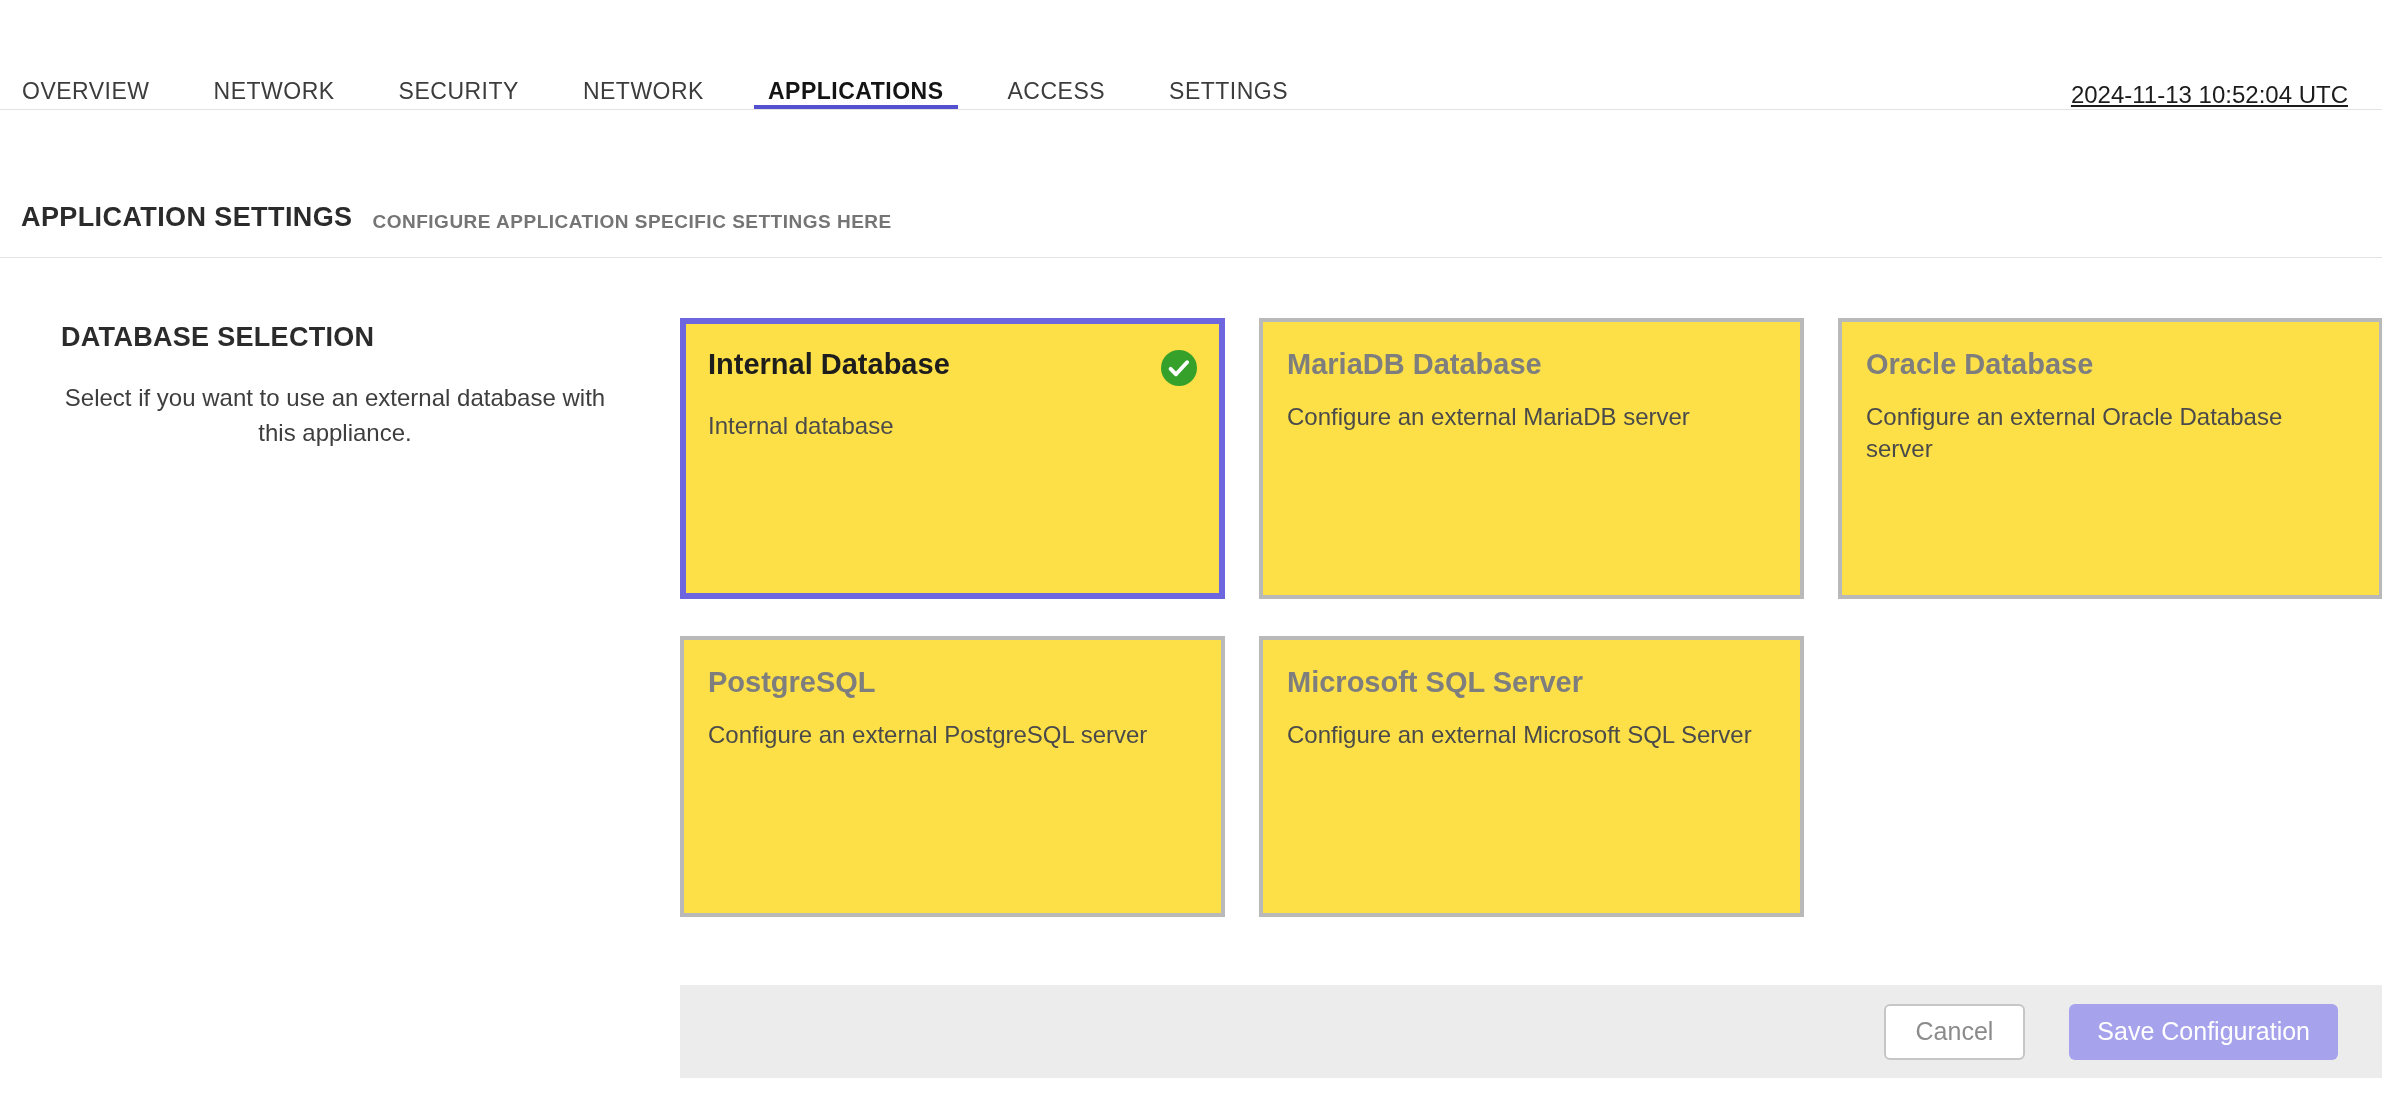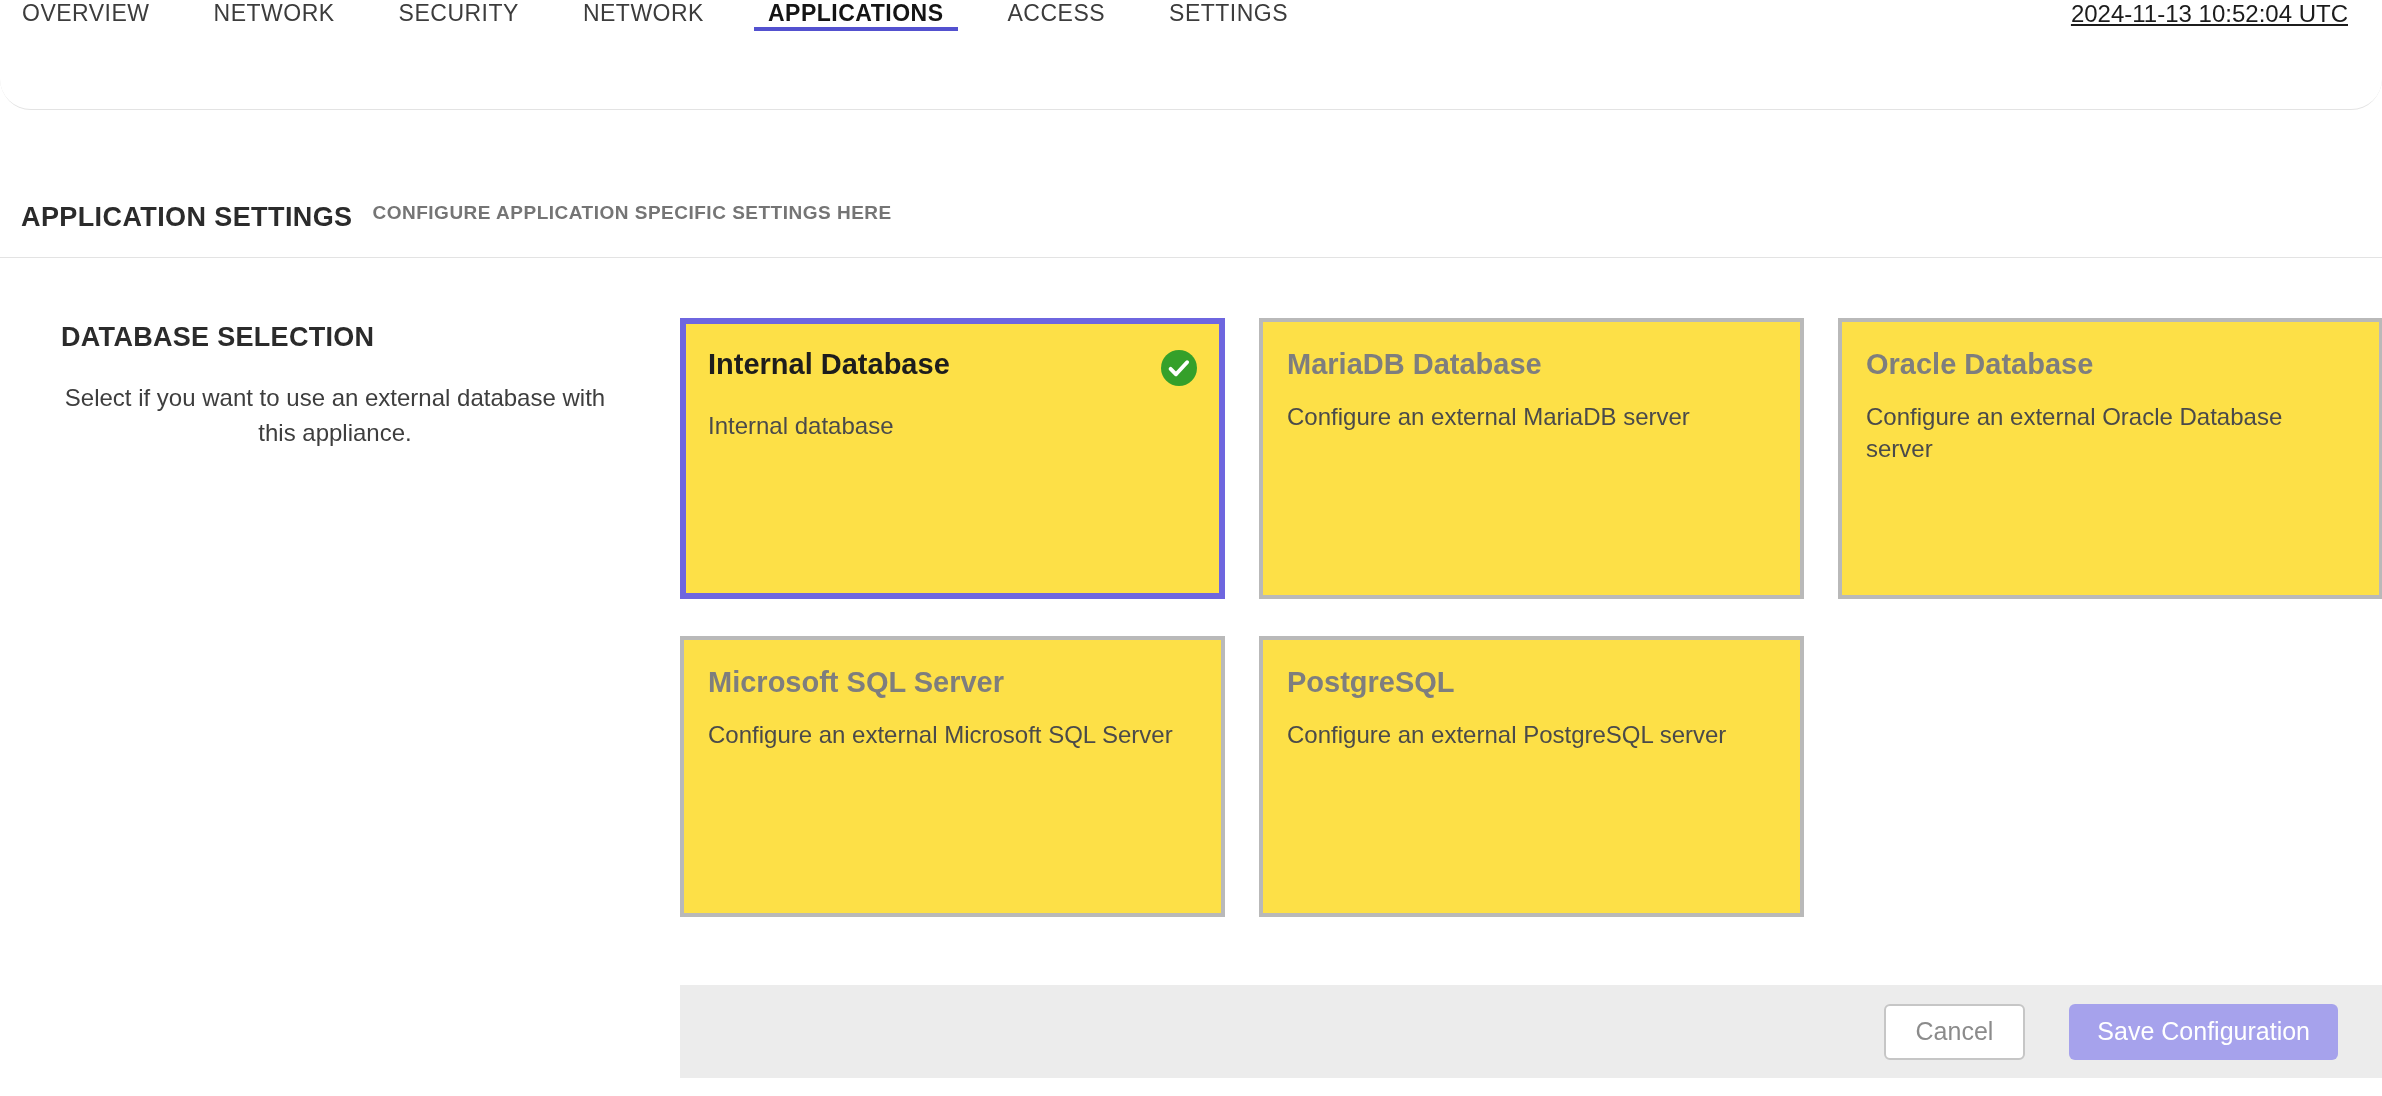--- a/index.html
+++ b/index.html
@@ -6,25 +6,24 @@
   html, body {
     width:2382px; height:1096px;
     background:#ffffff;
     font-family:"Liberation Sans","DejaVu Sans",sans-serif;
     color:#2b2b2b;
     overflow:hidden;
   }
 
   
   .nav {
-    display:flex; align-items:flex-start;
+    display:flex; align-items:flex-end;
     height:110px;
     border-bottom:1px solid #e3e3e3;
     padding:0 34px 0 8px;
-    border-radius:31px;
   }
   .tab {
     display:flex; align-items:center;
     padding:0 14px; margin-right:36px;
     font-size:23px; letter-spacing:0.5px;
     color:#3c3c3c; cursor:pointer;
     border-bottom:4px solid transparent;
     white-space:nowrap;
   }
   .tab.active {
@@ -34,21 +33,21 @@
   .nav-spacer { flex:1; }
   .timestamp {
     display:flex; align-items:center;
     font-size:24px; color:#1c1c1c;
     text-decoration:underline;
     white-space:nowrap; cursor:pointer;
   }
 
   
   .page-header {
-    display:flex; align-items:flex-start; gap:20px;
+    display:flex; align-items:flex-end; gap:20px;
     padding:92px 34px 24px 21px;
     border-bottom:1px solid #e3e3e3;
   }
   .page-title { font-size:27px; font-weight:bold; letter-spacing:0.4px; color:#2b2b2b; }
   .page-subtitle { font-size:19px; font-weight:bold; letter-spacing:0.5px; color:#757575; }
 
   
   .main { display:flex; padding:60px 0 0 21px;margin-left:40px; }
   .left-col { width:619px; flex-shrink:0; padding-top:4px; }
   .section-title { font-size:27px; font-weight:bold; letter-spacing:0.3px; color:#2b2b2b; margin-bottom:28px; }
@@ -163,30 +162,30 @@
 
       <div class="card">
         <div class="card-head">
           <span class="card-title">Oracle Database</span>
         </div>
         <p class="card-desc">Configure an external Oracle Database server</p>
       </div>
 
       <div class="card">
         <div class="card-head">
-          <span class="card-title">Microsoft SQL Server</span>
+          <span class="card-title">PostgreSQL</span>
         </div>
-        <p class="card-desc">Configure an external Microsoft SQL Server</p>
+        <p class="card-desc">Configure an external PostgreSQL server</p>
       </div>
 
       <div class="card">
         <div class="card-head">
-          <span class="card-title">PostgreSQL</span>
+          <span class="card-title">Microsoft SQL Server</span>
         </div>
-        <p class="card-desc">Configure an external PostgreSQL server</p>
+        <p class="card-desc">Configure an external Microsoft SQL Server</p>
       </div>
 
     </div>
 
     <div class="footer-bar">
       <button class="btn btn-cancel">Cancel</button>
       <button class="btn btn-save">Save Configuration</button>
     </div>
 
   </section>

